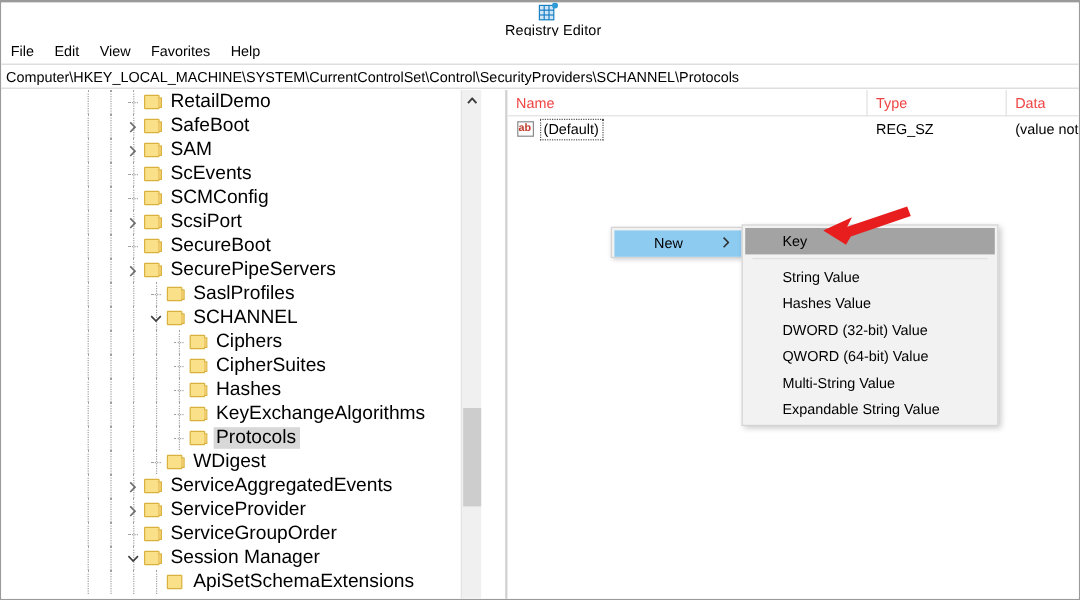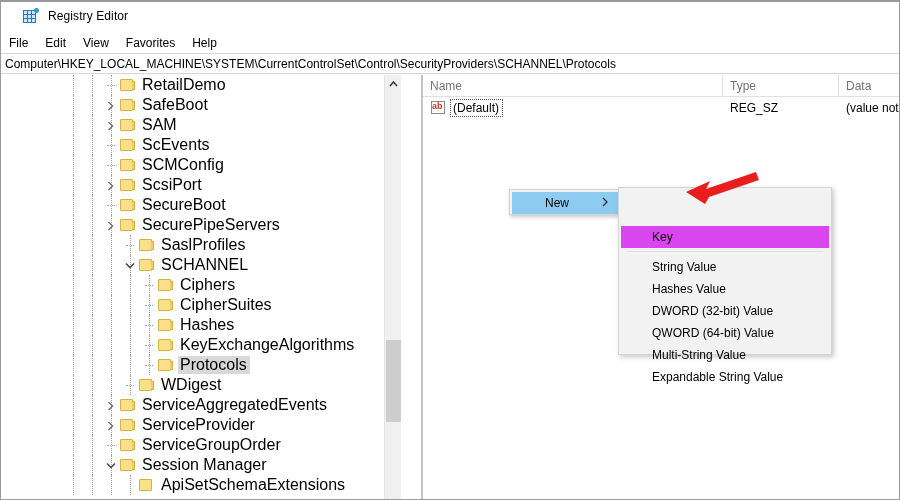--- a/index.html
+++ b/index.html
@@ -19,20 +19,21 @@
     overflow: hidden;
   }
 
   
   #titlebar {
     position: absolute; left: 0; top: 0;
     width: 898px; height: 28px;
     background: #ffffff;
     display: flex; align-items: center;
     padding-left: 22px;
+    flex-direction: column;
   }
   #app-icon {
     width: 16px; height: 16px;
     position: relative;
     margin-right: 9px;
     flex: 0 0 auto;
   }
   #app-icon .grid {
     position: absolute; left: 0; top: 2px;
     width: 13px; height: 13px;
@@ -193,21 +194,21 @@
   
   #list-header {
     position: relative;
     height: 22px;
     background: #ffffff;
     border-bottom: 1px solid #e0e0e0;
     display: flex;
   }
   .col-head {
     position: relative;
-    font-size: 12px; color: #737373;
+    font-size: 12px; color: #ef4444;
     display: flex; align-items: center;
     padding-left: 7px;
     border-right: 1px solid #e0e0e0;
     height: 22px;
   }
   .col-name { width: 300px; }
   .col-type { width: 116px; }
   .col-data { flex: 1 1 auto; border-right: none; }
 
   .list-row {
@@ -701,21 +702,21 @@
       <span class="chev">
         <svg width="6" height="10" viewBox="0 0 6 10">
           <path d="M1 1 L5 5 L1 9" stroke="#303030" stroke-width="1.3" fill="none"></path>
         </svg>
       </span>
     </div>
   </div>
 
   <div id="ctx-sub">
     <div class="sub-inner">
-      <div class="sub-item highlight" style="background: #d946ef; margin-top: 36px;">Key</div>
+      <div class="sub-item highlight" style="background: #a3a3a3;">Key</div>
       <div class="sub-sep"></div>
       <div class="sub-item">String Value</div>
       <div class="sub-item">Hashes Value</div>
       <div class="sub-item">DWORD (32-bit) Value</div>
       <div class="sub-item">QWORD (64-bit) Value</div>
       <div class="sub-item">Multi-String Value</div>
       <div class="sub-item">Expandable String Value</div>
     </div>
   </div>
 

